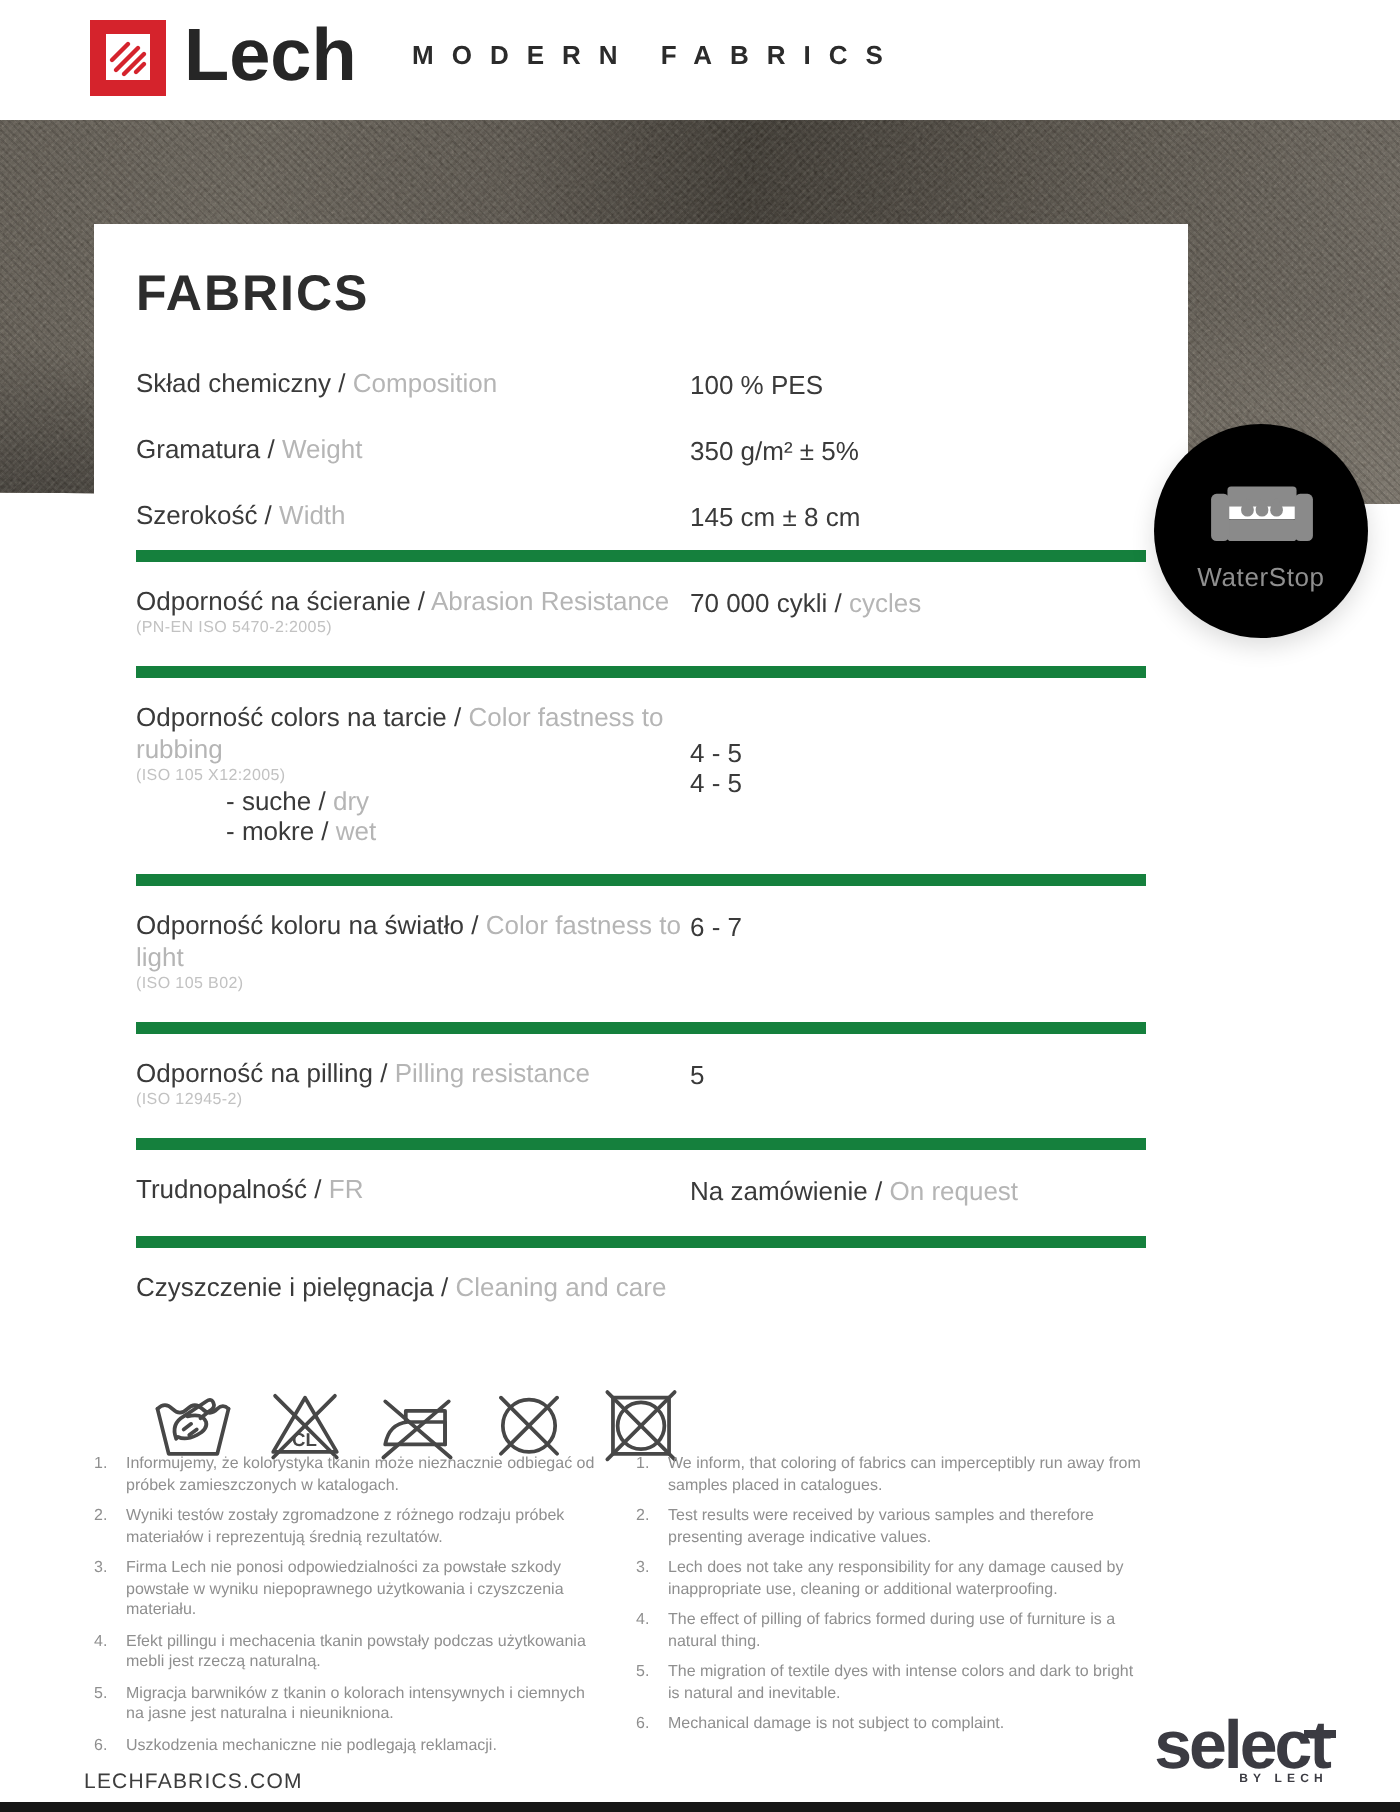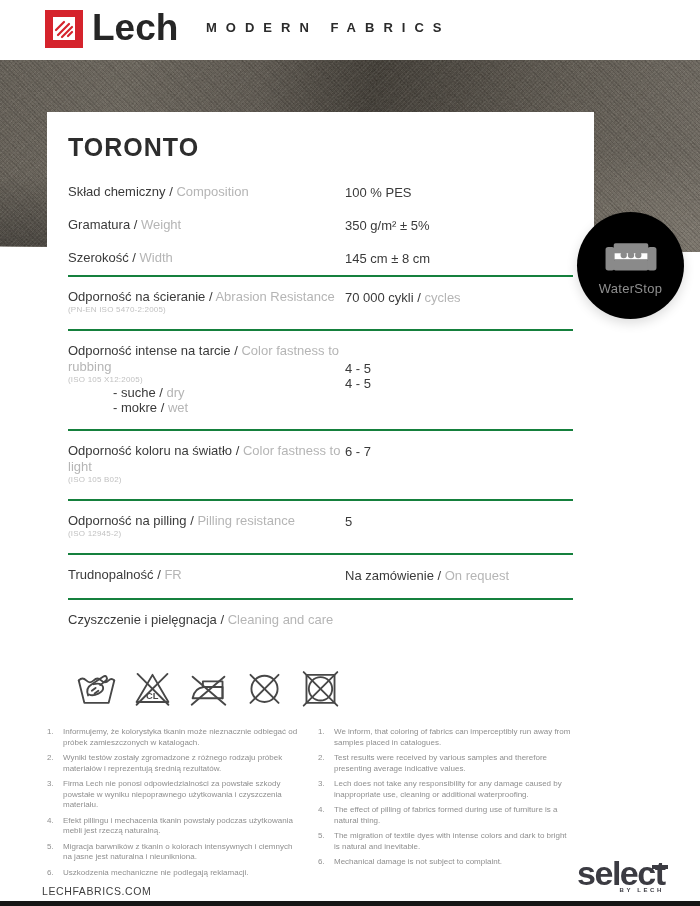--- a/index.html
+++ b/index.html
@@ -33,21 +33,21 @@
   }
   .fabric svg.noise { position:absolute; inset:0; width:100%; height:100%; }
 
   
   .card {
     position:absolute; left:47px; top:112px; width:547px; min-height:512px;
     background:#ffffff; z-index:2; padding:21px 21px 0 21px;
   }
   .product-title { font-size:25px; font-weight:700; letter-spacing:1px; color:#2d2d2d; }
   .spec-table { margin-top:14px; }
-  .spec-group { border-bottom:2px solid #15803d; }
+  .spec-group { border-bottom:6px solid #15803d; }
   .spec-group.last { border-bottom:none; }
   .spec-row { display:flex; align-items:flex-start; padding:8px 0; }
   .spec-row.tall { padding:12px 0 14px 0; }
   .spec-label { width:277px; flex-shrink:0; font-size:13px; line-height:16px; }
   .spec-value { flex:1; font-size:13px; line-height:16px; padding-top:1px; }
   .pl { color:#3a3a3a; font-weight:500; }
   .en { color:#b5b5b5; font-weight:400; }
   .iso { display:block; font-size:8px; line-height:10px; color:#c2c2c2; letter-spacing:0.2px; }
   .sub-rows { padding-left:45px; }
   .sub-row { font-size:13px; line-height:15px; }
@@ -113,21 +113,21 @@
     <filter id="grainLight">
         <feTurbulence type="fractalNoise" baseFrequency="0.55" numOctaves="2" seed="31" stitchTiles="stitch"></feTurbulence>
       <feColorMatrix type="matrix" values="0 0 0 0 1  0 0 0 0 0.97  0 0 0 0 0.9  0.55 0.55 0.55 0 0"></feColorMatrix>
       </filter>
     <rect width="100%" height="100%" filter="url(#grainDark)" opacity="0.32"></rect>
     <rect width="100%" height="100%" filter="url(#grainLight)" opacity="0.16"></rect>
   </svg>
 </div>
 
 <div class="card">
-  <div class="product-title">TORONTO</div>
+  <div class="product-title">FABRICS</div>
 
   <div class="spec-table">
 
     <div class="spec-group">
       <div class="spec-row">
         <div class="spec-label"><span class="pl">Skład chemiczny /</span> <span class="en">Composition</span></div>
         <div class="spec-value"><span class="pl">100 % PES</span></div>
       </div>
       <div class="spec-row">
         <div class="spec-label"><span class="pl">Gramatura /</span> <span class="en">Weight</span></div>
@@ -145,21 +145,21 @@
           <span class="pl">Odporność na ścieranie /</span> <span class="en">Abrasion Resistance</span>
           <span class="iso">(PN-EN ISO 5470-2:2005)</span>
         </div>
         <div class="spec-value"><span class="pl">70 000 cykli /</span> <span class="en">cycles</span></div>
       </div>
     </div>
 
     <div class="spec-group">
       <div class="spec-row tall">
         <div class="spec-label">
-          <span class="pl">Odporność intense na tarcie  /</span> <span class="en">Color fastness to rubbing</span>
+          <span class="pl">Odporność colors na tarcie  /</span> <span class="en">Color fastness to rubbing</span>
           <span class="iso">(ISO 105 X12:2005)</span>
           <div class="sub-rows">
             <div class="sub-row"><span class="pl">- suche /</span> <span class="en">dry</span></div>
             <div class="sub-row"><span class="pl">- mokre /</span> <span class="en">wet</span></div>
           </div>
         </div>
         <div class="spec-value val-stack">
           <div class="pl">4 - 5</div>
           <div class="pl">4 - 5</div>
         </div>

